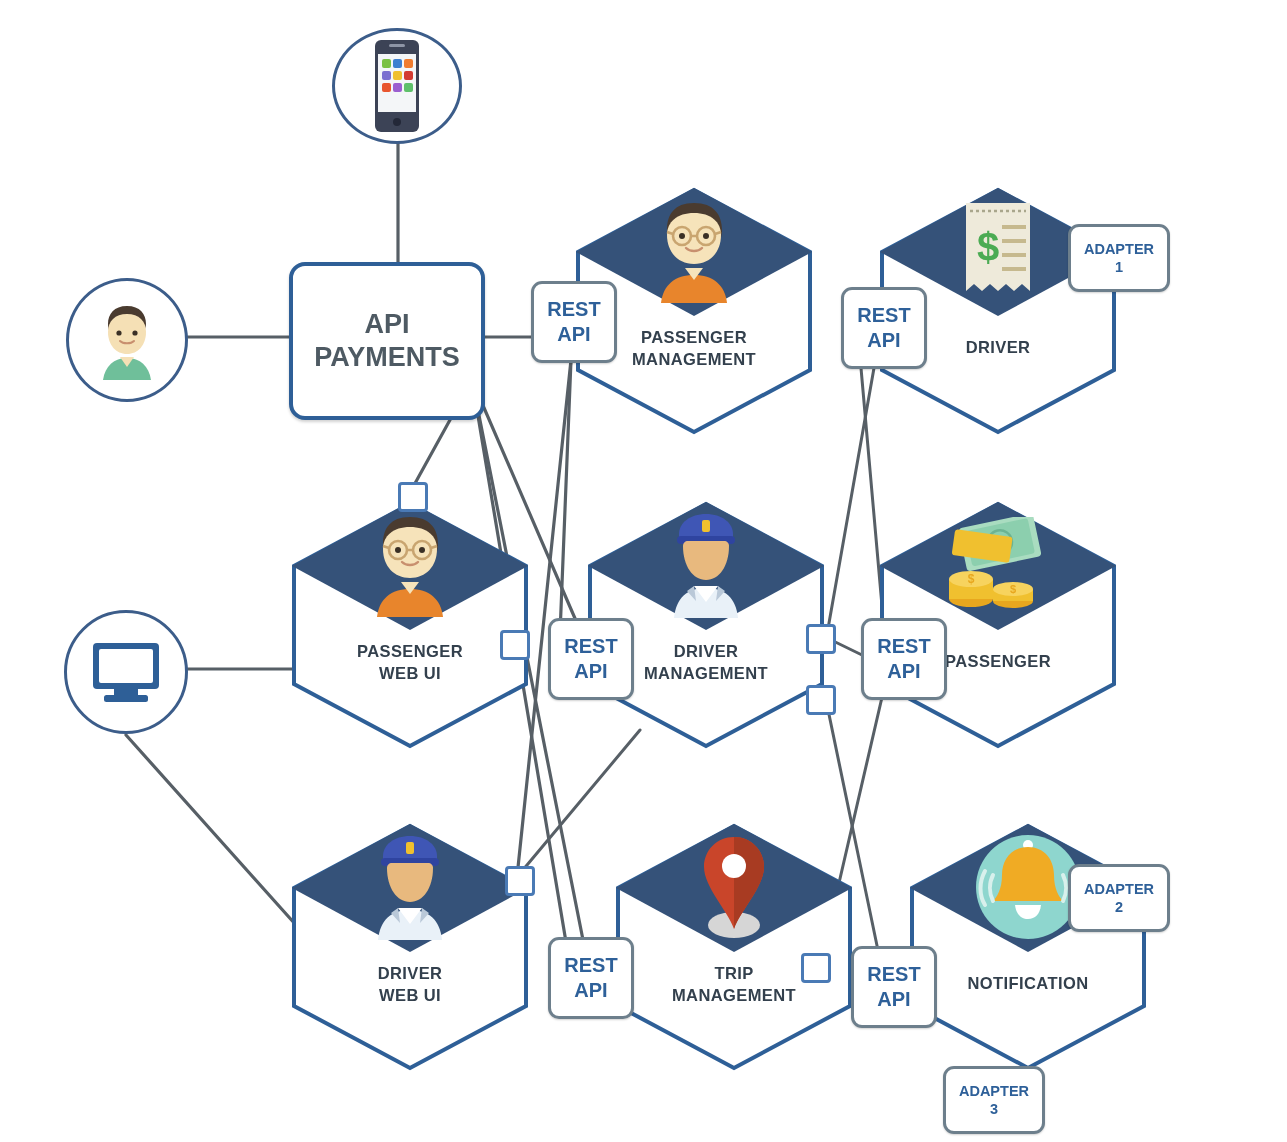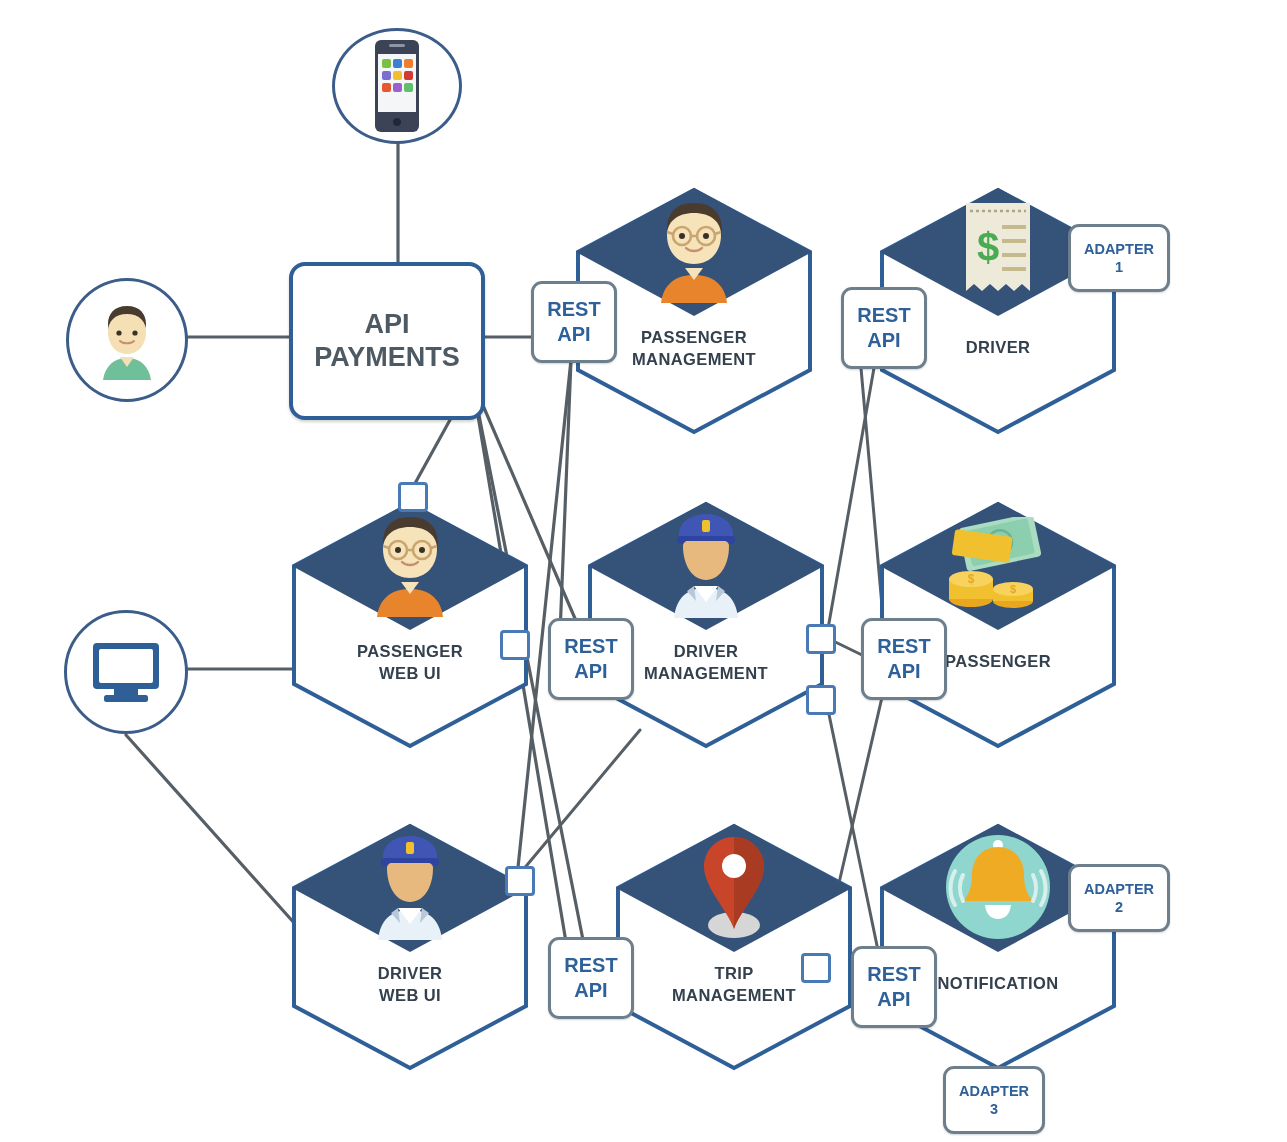--- a/index.html
+++ b/index.html
@@ -329,21 +329,21 @@
         <path d="M43 2c17 0 30 13 30 30 0 20-24 44-30 62V2z" fill="#a83b22"></path>
         <circle cx="43" cy="31" r="12" fill="#ffffff"></circle>
       </svg>
     </div>
     <div class="label">
       <div>TRIP</div>
       <div>MANAGEMENT</div>
     </div>
   </div>
 
-  <div class="hex one-line" style="left:878px;top:822px;">
+  <div class="hex one-line" style="left:908px;top:822px;">
     <svg class="outline" viewBox="0 0 240 250">
       <polygon points="120,4 236,66 236,184 120,246 4,184 4,66" fill="#ffffff" stroke="#2e5f97" stroke-width="4"></polygon>
     </svg>
     <svg class="cap" viewBox="0 0 240 132">
       <polygon points="120,2 238,66 120,130 2,66" fill="#355279"></polygon>
     </svg>
     <div class="icon">
       <svg width="110" height="108" viewBox="0 0 110 108">
         <circle cx="55" cy="54" r="52" fill="#8ed6ce"></circle>
         <circle cx="55" cy="12" r="5" fill="#ffffff"></circle>

